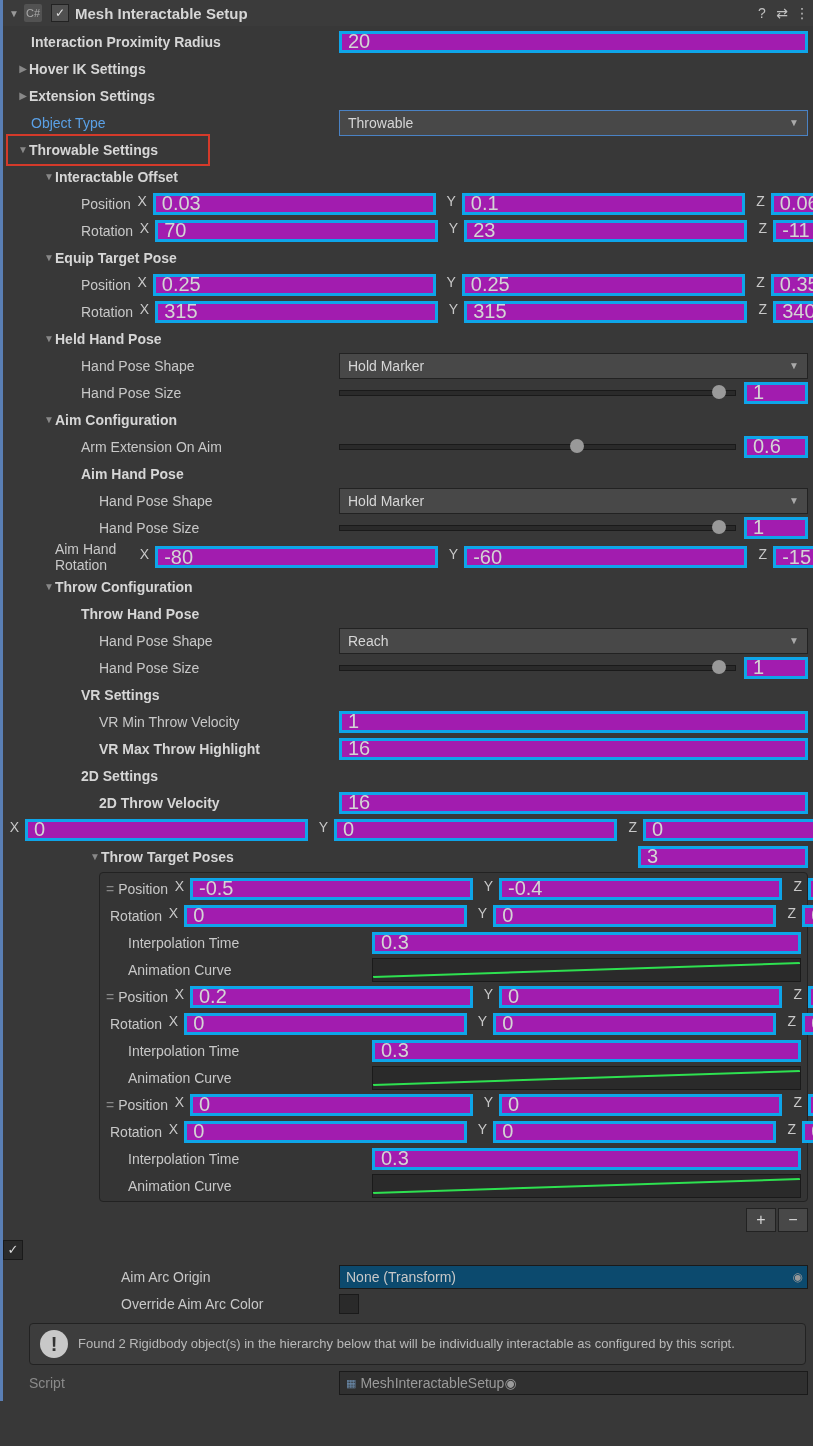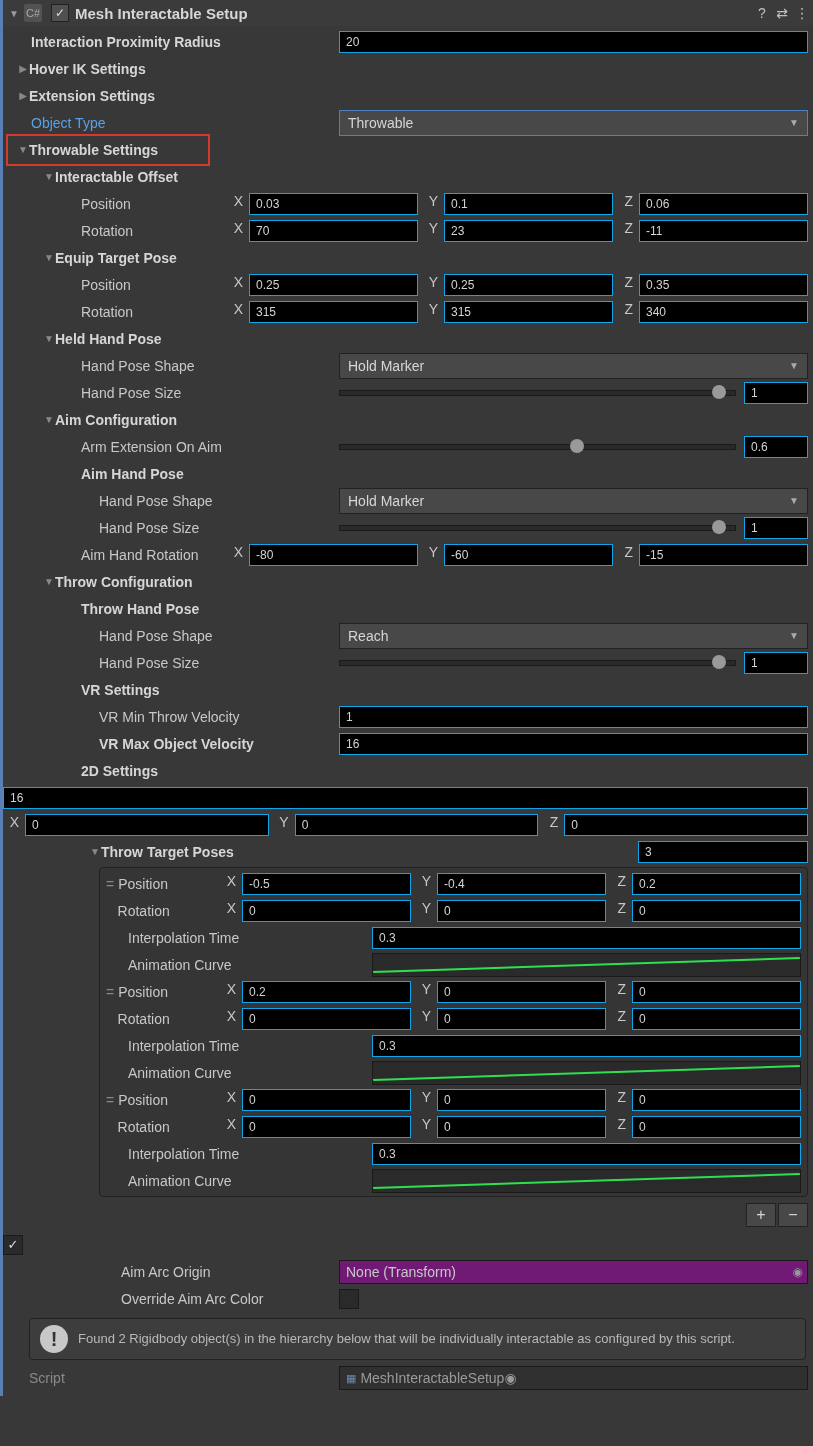--- a/index.html
+++ b/index.html
@@ -10,21 +10,21 @@
 .header .hcheck{width:16px;height:16px;margin:0 6px;background:#505050;border:1px solid #222;display:flex;align-items:center;justify-content:center;font-size:12px;color:#ddd}
 .header .htitle{font-weight:bold;color:#d6d6d6;flex:1;font-size:15px}
 .header .hact{width:20px;text-align:center;color:#c0c0c0;font-size:14px}
 .body{padding:2px 0 0 0}
 .row{display:flex;align-items:center;min-height:27px;padding-right:8px}
 .label{padding-left:0;color:#c8c8c8}
 .bold{font-weight:bold;color:#d6d6d6}
 .link{color:#5aa0e6}
 .fold{display:inline-block;width:12px;font-size:10px;color:#888;text-align:center}
 .spacer{flex:1}
-.input{background:#000000;border:1px solid #0ea5e9;color:#d4d4d4;height:22px;padding:0 6px;box-sizing:border-box;font-size:12px;outline:none}
+.input{background:#a21caf;border:3px solid #0ea5e9;color:#d4d4d4;height:22px;padding:0 6px;box-sizing:border-box;font-size:20px;outline:none}
 .w-full{flex:1}
 .xyz{display:flex;flex:1;gap:4px}
 .xyz .ax{color:#c8c8c8;width:16px;text-align:right;padding-right:2px}
 .xyz .input{flex:1;min-width:0}
 .dropdown{background:#484848;border:1px solid #222;height:24px;display:flex;align-items:center;padding:0 8px;color:#d6d6d6;flex:1;position:relative}
 .dropdown.sel{border:1px solid #4a82c4}
 .dropdown .dd-arrow{position:absolute;right:8px;font-size:10px;color:#aaa}
 .slider-row{display:flex;align-items:center;flex:1}
 .slider{flex:1;height:4px;background:#2a2a2a;border:1px solid #1a1a1a;position:relative;margin-right:8px}
 .slider .knob{position:absolute;width:14px;height:14px;border-radius:50%;background:#999;top:-6px;transform:translateX(-50%)}
@@ -38,21 +38,21 @@
 .lead{width:336px;display:flex;align-items:center}
 .array-box{margin:2px 8px 2px 96px;border:1px solid #222;background:#353535;border-radius:4px;padding:2px 0}
 .array-row{display:flex;align-items:center;min-height:27px;padding:0 6px}
 .handle{width:18px;color:#888;font-size:14px;text-align:center}
 .array-label-col{width:244px;color:#c8c8c8;padding-left:4px}
 .curve{flex:1;height:22px;background:#2a2a2a;border:1px solid #1a1a1a;position:relative;overflow:hidden}
 .curve svg{position:absolute;top:0;left:0;width:100%;height:100%}
 .array-btns{display:flex;justify-content:flex-end;padding:4px 8px}
 .abtn{width:28px;height:22px;background:#484848;border:1px solid #222;color:#d6d6d6;display:flex;align-items:center;justify-content:center;margin-left:2px;font-size:16px}
 .check{width:18px;height:18px;background:#2a2a2a;border:1px solid #1a1a1a;display:flex;align-items:center;justify-content:center;font-size:13px;color:#ddd}
-.objfield{flex:1;height:22px;background:#701a75;border:1px solid #1a1a1a;display:flex;align-items:center;padding:0 6px;color:#c8c8c8;position:relative}
+.objfield{flex:1;height:22px;background:#0c4a6e;border:1px solid #1a1a1a;display:flex;align-items:center;padding:0 6px;color:#c8c8c8;position:relative}
 .objfield .tgt{position:absolute;right:4px;font-size:12px;color:#999}
 .info-box{margin:6px 10px 4px 26px;background:#3d3d3d;border:1px solid #222;border-radius:4px;display:flex;align-items:center;padding:6px 10px}
 .info-icon{width:28px;height:28px;border-radius:50%;background:#c8c8c8;color:#333;font-weight:bold;display:flex;align-items:center;justify-content:center;font-size:20px;margin-right:10px;flex-shrink:0}
 .info-text{font-size:13px;color:#b8b8b8;line-height:1.3}
 .script-row{display:flex;align-items:center;height:28px;padding:0 8px 4px 26px}
 .script-label{color:#8a8a8a;width:310px}
 .script-field{flex:1;height:22px;background:#303030;border:1px solid #1a1a1a;display:flex;align-items:center;padding:0 6px;color:#9a9a9a;position:relative}
 .script-field .sic{color:#6a8aaa;margin-right:4px;font-size:11px}
 .redbox{position:absolute;border:2px solid #d43a2a;pointer-events:none}
 .rel{position:relative}
@@ -301,29 +301,33 @@
     <div class="row">
       <div class="lead">
           <span class="ind i5"></span>
           <span class="label">VR Min Throw Velocity</span>
         </div>
       <input class="input w-full" value="1" style="">
     </div>
     <div class="row">
       <div class="lead">
           <span class="ind i5"></span>
-          <span class="label bold">VR Max Object Velocity</span>
+          <span class="label bold">VR Max Throw Highlight</span>
         </div>
       <input class="input w-full" value="16" style="">
     </div>
     <div class="row">
         <span class="ind i4"></span>
         <span class="label bold">2D Settings</span>
       </div>
     <div class="row">
+      <div class="lead">
+          <span class="ind i5"></span>
+          <span class="label bold">2D Throw Velocity</span>
+        </div>
       <input class="input w-full" value="16" style="">
     </div>
     <div class="row">
       <div class="xyz">
         <span class="ax">X</span>
           <input class="input" value="0" style="">
         <span class="ax">Y</span>
           <input class="input" value="0" style="">
         <span class="ax">Z</span>
           <input class="input" value="0" style="">

